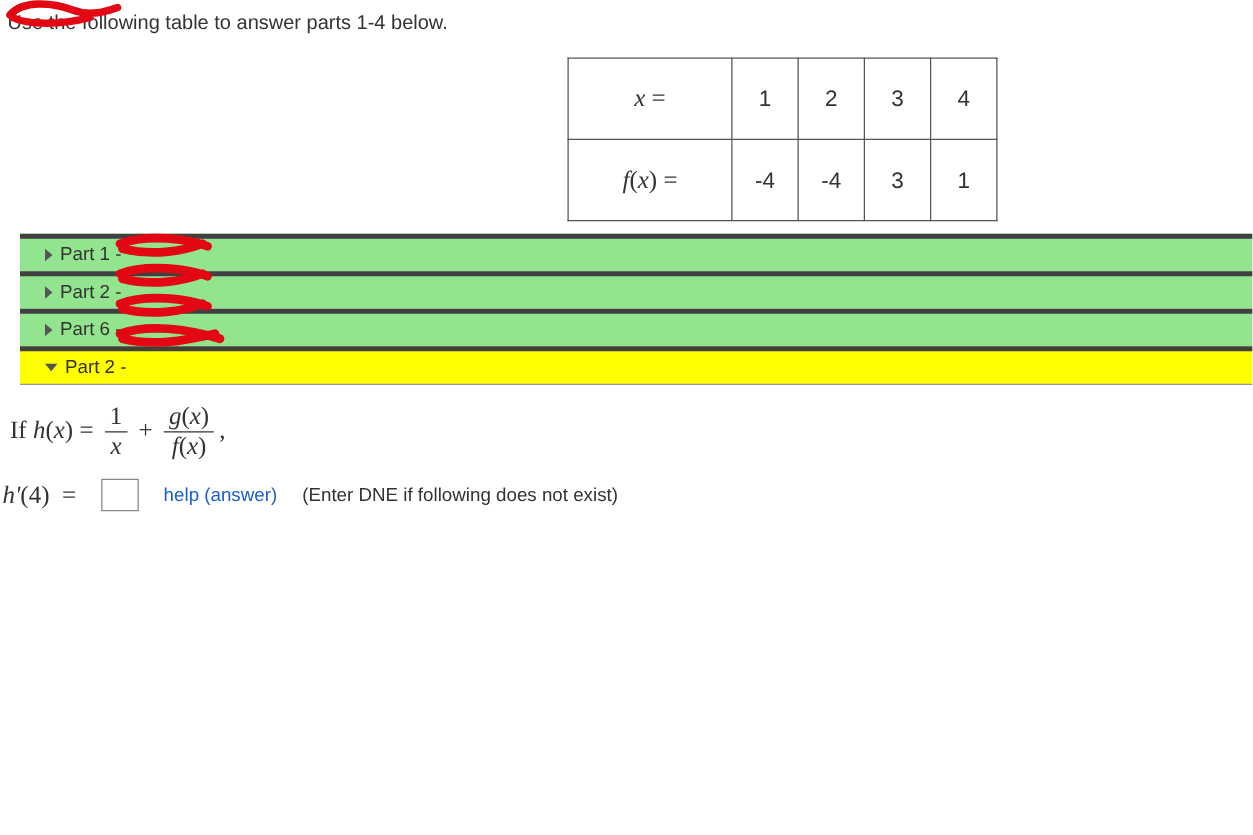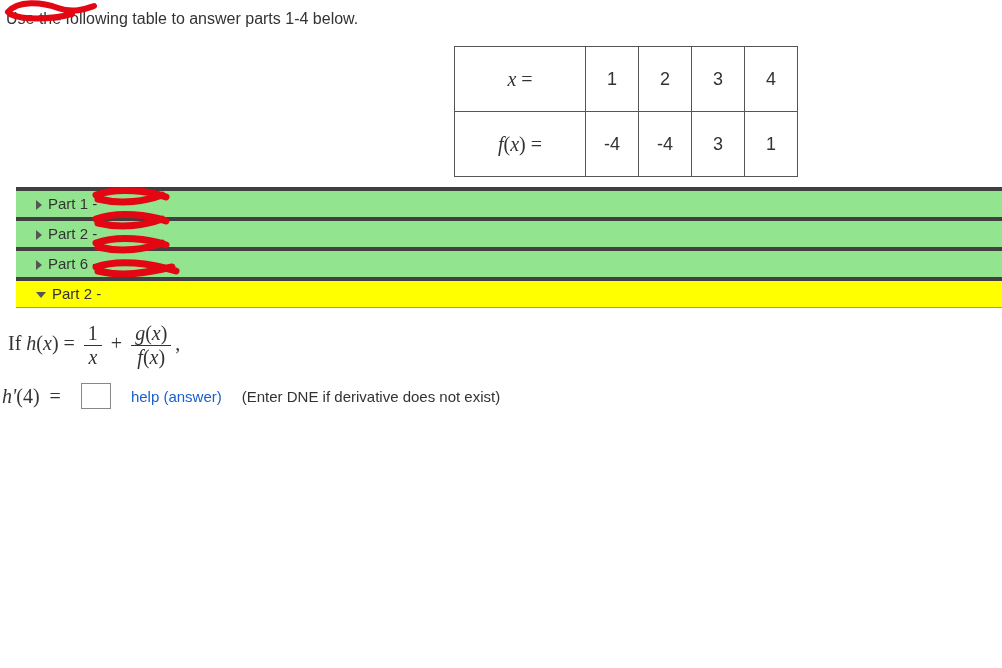--- a/index.html
+++ b/index.html
@@ -171,14 +171,14 @@
   <span class="frac">
     <span class="num"><span class="mi">g</span>(<span class="mi">x</span>)</span>
     <span class="den"><span class="mi">f</span>(<span class="mi">x</span>)</span>
   </span><span>,</span>
 </div>
 
 <div class="answer-line">
   <span><span class="mi">h'</span>(4) &nbsp;=</span>
   <input class="ans" type="text" style="">
   <a href="#" class="help">help (answer)</a>
-  <span class="plain"> (Enter DNE if derivative does not exist)</span>
+  <span class="plain"> (Enter DNE if following does not exist)</span>
 </div>
 
 </body></html>

